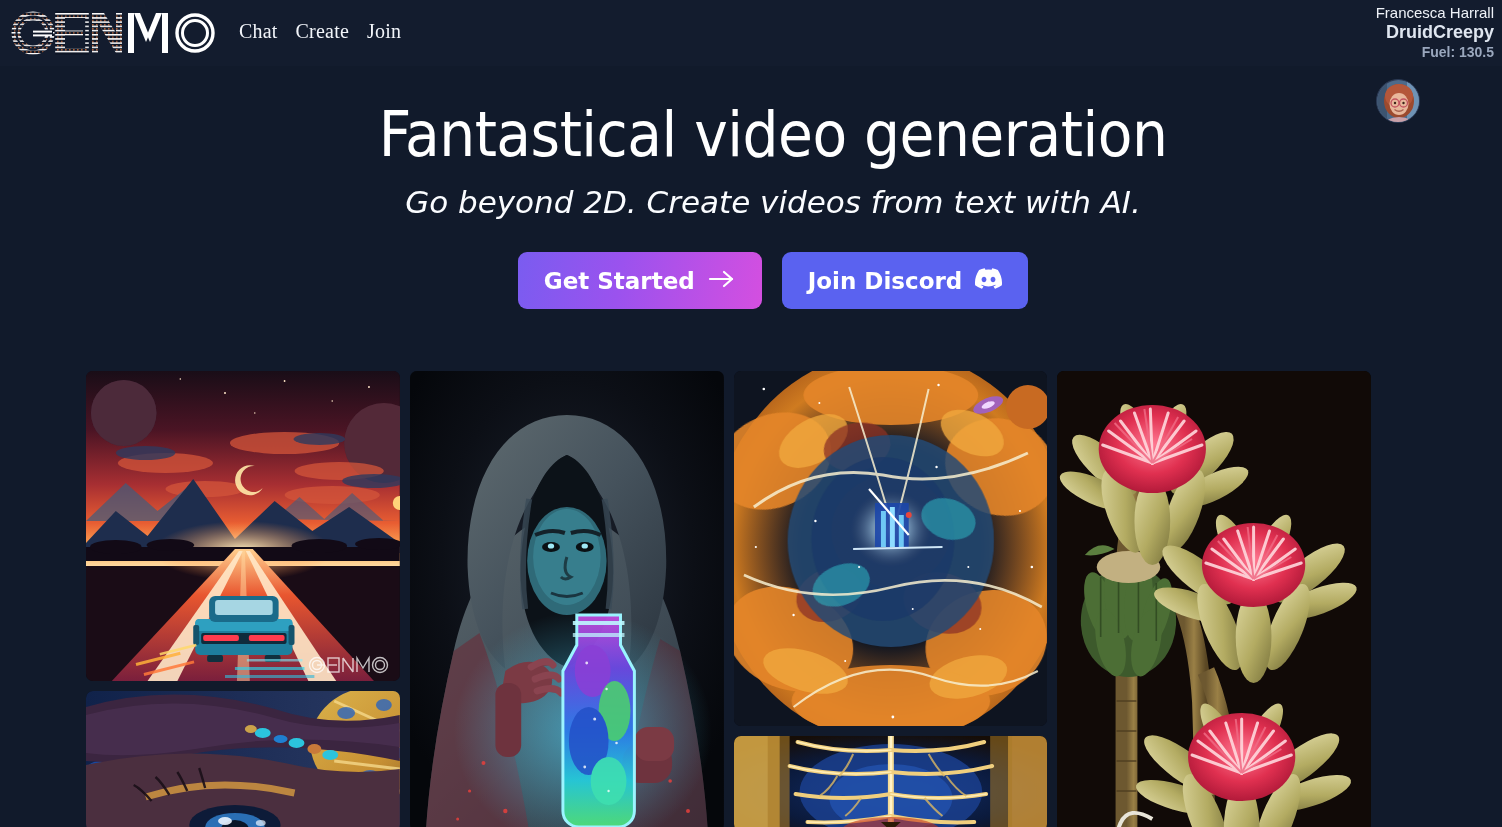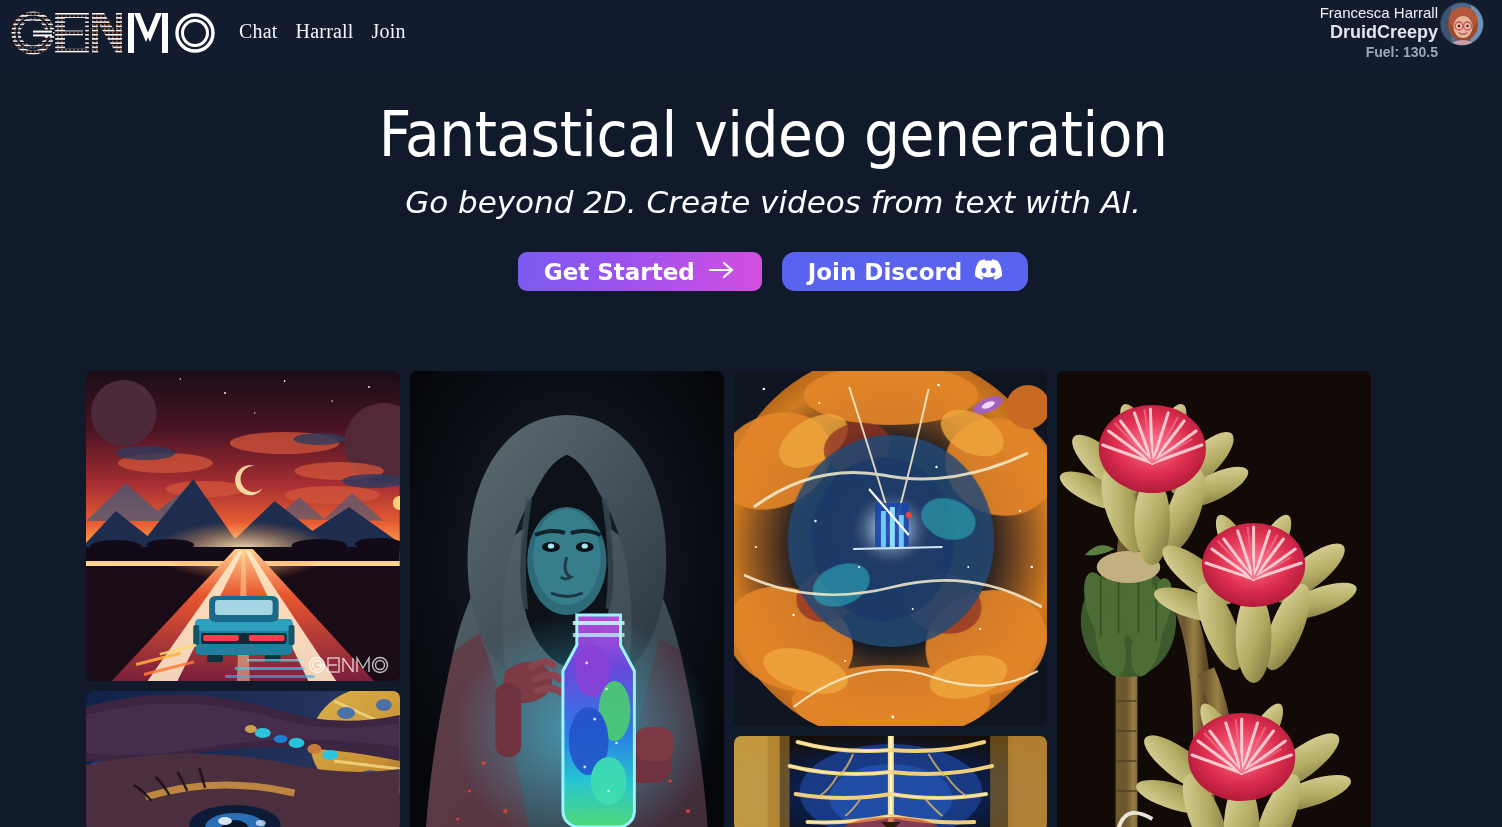--- a/index.html
+++ b/index.html
@@ -29,22 +29,22 @@
     display:flex; align-items:flex-start; gap:18px;
     margin-left:24px; margin-top:-4px;
   }
   .nav a{
     color:#f2f5fa; text-decoration:none;
     font-size:20px; letter-spacing:.2px;
     font-family:"Liberation Serif", serif;
   }
 
   .user{
-    position:absolute; right:18px; top:2px;
-    display:flex; align-items:flex-start; gap:2px;
+    position:absolute; right:8px; top:2px;
+    display:flex; align-items:flex-start; gap:18px;flex-direction:column;
   }
   .user-text{ text-align:right; line-height:1.22; padding-top:2px; }
   .user-name{ color:#eef2f8; font-size:15px; }
   .user-handle{ color:#dfe6f0; font-size:18px; font-weight:bold; }
   .user-fuel{ color:#9aa7bd; font-size:14px;font-weight:bold; }
 
   .avatar{
     width:44px; height:44px; border-radius:50%;
     overflow:hidden; flex:none;
     border:1px solid #2b3a55;
@@ -72,36 +72,35 @@
     font-family:"DejaVu Sans", sans-serif;
     font-style:italic;
   }
 
   .cta-row{
     margin-top:32px;
     display:flex; justify-content:center; align-items:center; gap:20px;
   }
   .btn{
     border:none; cursor:pointer;
-    height:39px;
+    height:57px;
     border-radius:9px;
     color:#fff;
     font-size:23px; font-weight:bold;
     display:inline-flex; align-items:center; justify-content:center; gap:13px;
     font-family:"DejaVu Sans", sans-serif;
     padding:0 26px;
   }
   .btn-start{
     background:linear-gradient(100deg,#7a5cf0 0%,#9b52ee 42%,#d44fe0 100%);
     min-width:212px;
   }
   .btn-discord{
     background:#5a62f0;
     min-width:222px;
-    border-radius:13px;
   }
   .arrow-icon{ display:inline-block; }
   .discord-icon{ display:inline-block; }
 
   
   .gallery{
     position:absolute;
     left:86px; top:371px;
     width:1285px; height:460px;
     display:flex; gap:10px;
@@ -170,21 +169,21 @@
 
       <g transform="translate(165,2)">
         <circle cx="20" cy="20" r="18" fill="none" stroke="#ffffff" stroke-width="3.4"></circle>
         <circle cx="20" cy="20" r="12.5" fill="none" stroke="#ffffff" stroke-width="3"></circle>
       </g>
     </svg>
   </a>
 
   <nav class="nav">
     <a href="#">Chat</a>
-    <a href="#">Harrall</a>
+    <a href="#">Create</a>
     <a href="#">Join</a>
   </nav>
 
   <div class="user">
     <div class="user-text">
       <div class="user-name">Francesca Harrall</div>
       <div class="user-handle">DruidCreepy</div>
       <div class="user-fuel">Fuel: 130.5</div>
     </div>
     <div class="avatar">

